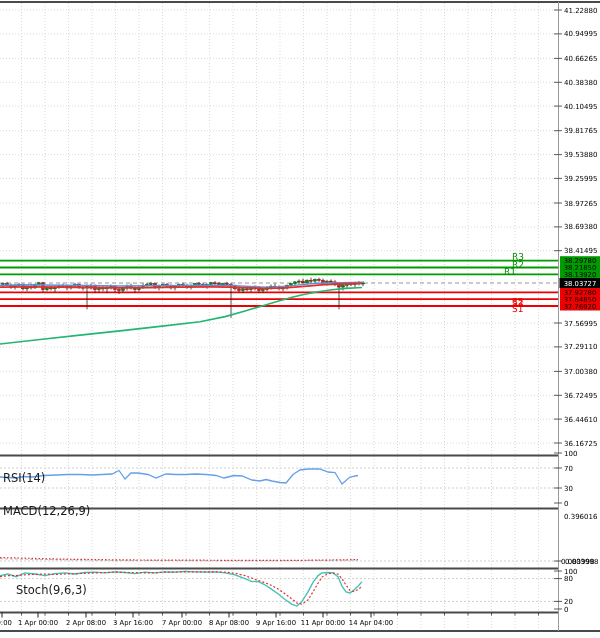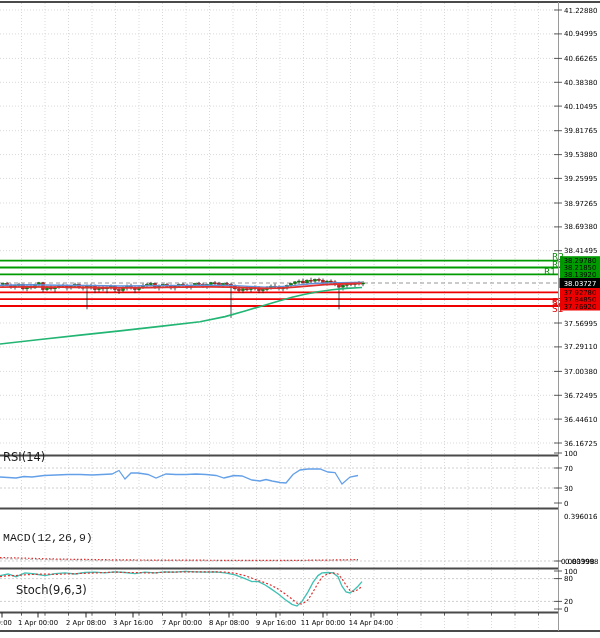--- a/index.html
+++ b/index.html
@@ -1,20 +1,20 @@
 <!DOCTYPE html>
 <html><head>
 <meta charset="utf-8">
 <style>
   html,body{margin:0;padding:0;background:#fff;}
   .root{position:relative;width:600px;height:638px;background:#ffffff;overflow:hidden;
         font-family:"DejaVu Sans",sans-serif;}
   svg{position:absolute;left:0;top:0;}
   .ind-label{position:absolute;font-size:11.5px;color:#1a1a1a;white-space:nowrap;}
-  .pivot-label{position:absolute;font-size:9px;white-space:nowrap;margin-left:40px;}
+  .pivot-label{position:absolute;font-size:9px;white-space:nowrap;}
   .pl-r{color:#008f00;}
   .pl-s{color:#e80000;}
 </style>
 </head>
 <body>
 
 <div class="root">
   <svg id="chart" width="600" height="638">
       <rect x="0" y="0" width="600" height="638" fill="#ffffff"></rect>
       <g>
@@ -388,22 +388,22 @@
         <text x="229" y="625" font-size="6.8" fill="#000000" font-family="&quot;DejaVu Sans&quot;,sans-serif" text-anchor="middle">8 Apr 08:00</text>
         <line x1="276" y1="612.5" x2="276" y2="617.5" stroke="#222" stroke-width="1"></line>
         <text x="276" y="625" font-size="6.8" fill="#000000" font-family="&quot;DejaVu Sans&quot;,sans-serif" text-anchor="middle">9 Apr 16:00</text>
         <line x1="323" y1="612.5" x2="323" y2="617.5" stroke="#222" stroke-width="1"></line>
         <text x="323" y="625" font-size="6.8" fill="#000000" font-family="&quot;DejaVu Sans&quot;,sans-serif" text-anchor="middle">11 Apr 00:00</text>
         <line x1="371" y1="612.5" x2="371" y2="617.5" stroke="#222" stroke-width="1"></line>
         <text x="371" y="625" font-size="6.8" fill="#000000" font-family="&quot;DejaVu Sans&quot;,sans-serif" text-anchor="middle">14 Apr 04:00</text>
       </g>
     </svg>
 
-  <div class="ind-label" style="left:3px;top:450px;">RSI(14)</div>
-  <div class="ind-label" style="left:3px;top:531px;font-family:Liberation Mono, monospace;">MACD(12,26,9)</div>
+  <div class="ind-label" style="left:3px;top:471px;">RSI(14)</div>
+  <div class="ind-label" style="left:3px;top:504px;">MACD(12,26,9)</div>
   <div class="ind-label" style="left:16px;top:583px;">Stoch(9,6,3)</div>
 
   <div class="pivot-label pl-r" style="left:512px;top:252px;">R3</div>
   <div class="pivot-label pl-r" style="left:512px;top:260px;">R2</div>
   <div class="pivot-label pl-r" style="left:504px;top:267px;">R1</div>
   <div class="pivot-label pl-s" style="left:512px;top:304px;">S1</div>
   <div class="pivot-label pl-s" style="left:512px;top:297px;text-align:center;">S2</div>
   <div class="pivot-label pl-s" style="left:512px;top:299px;">S3</div>
 </div>
 

